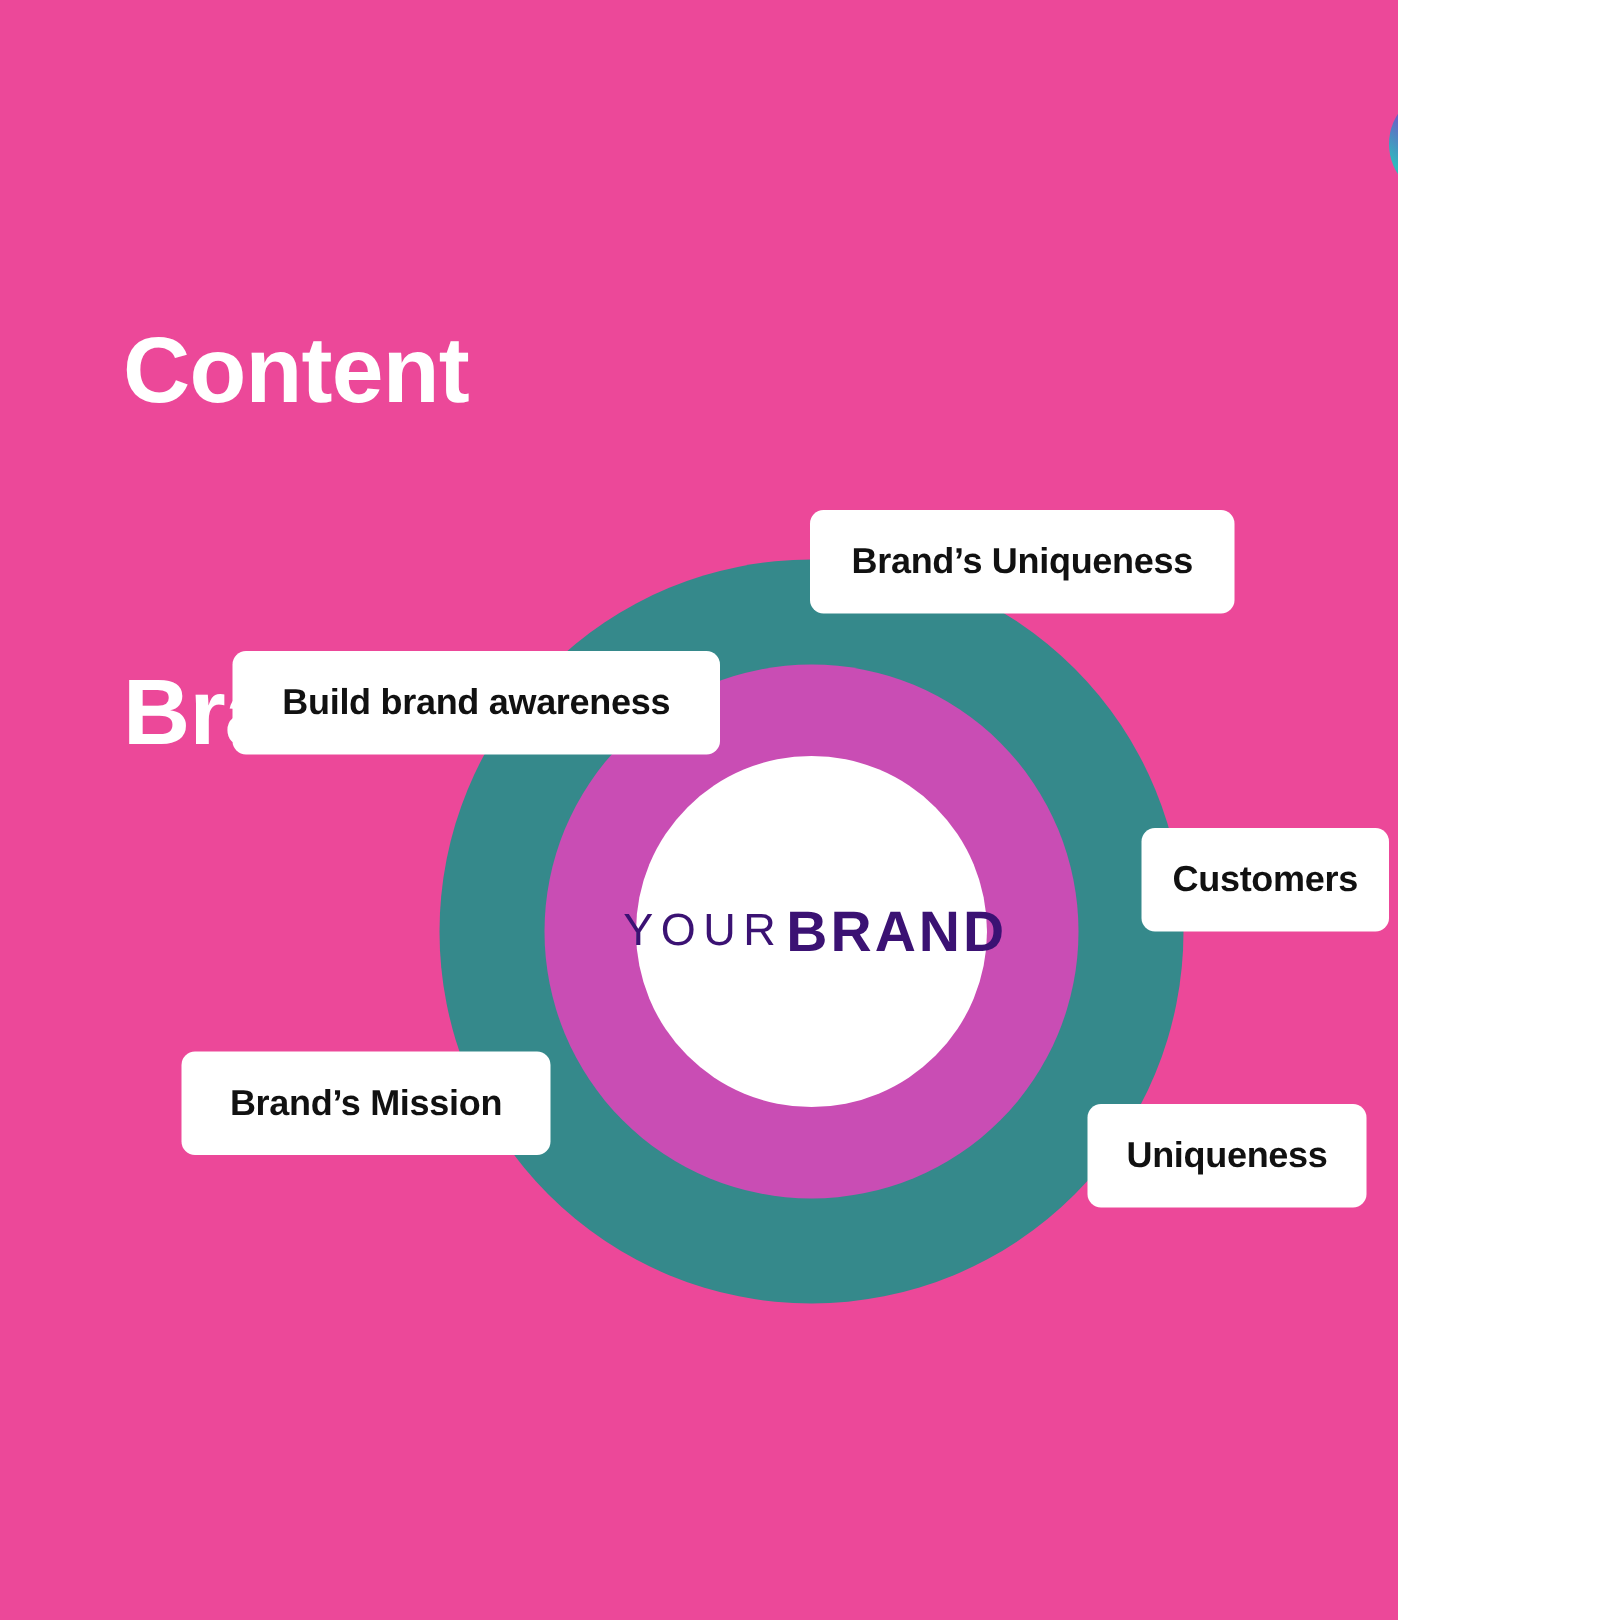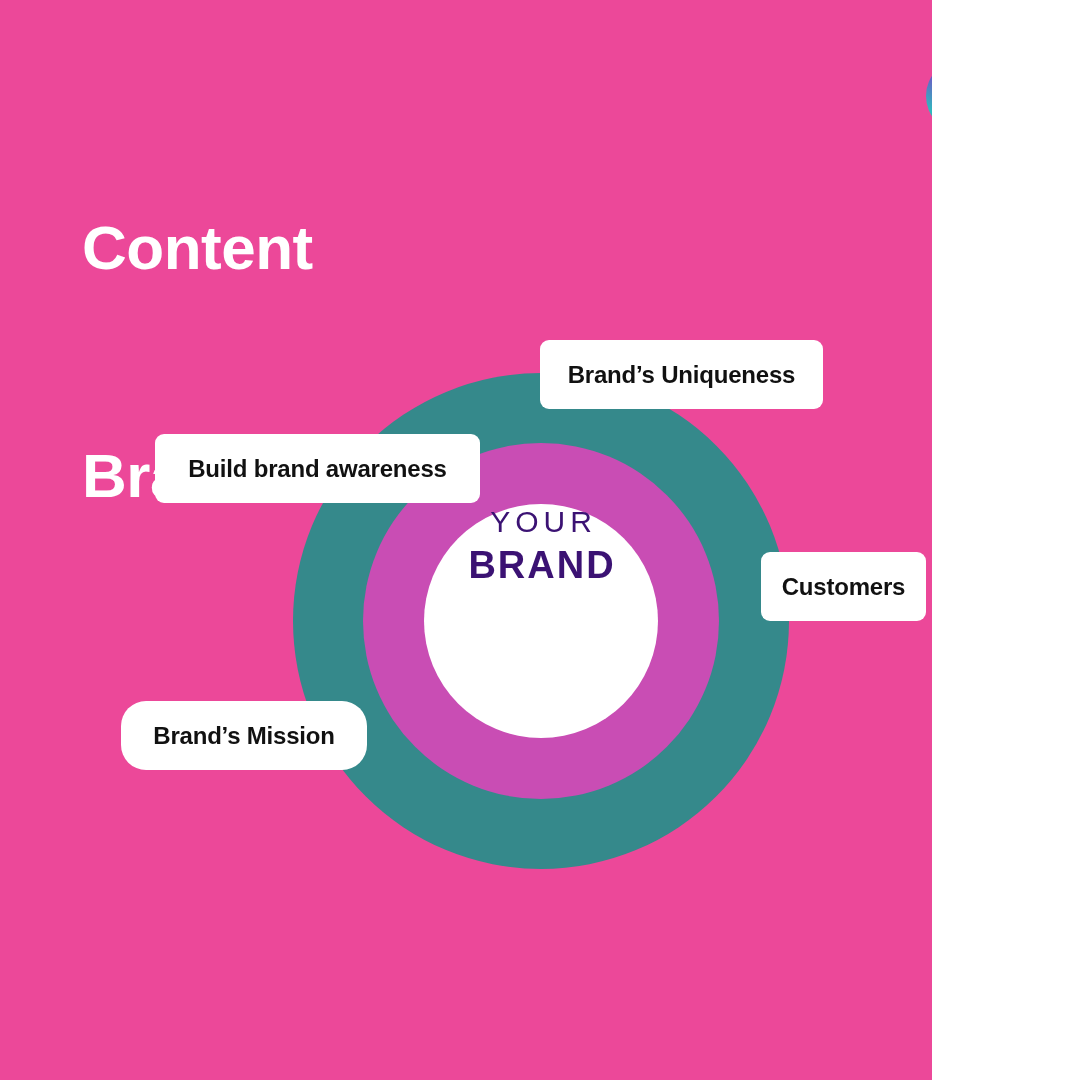--- a/index.html
+++ b/index.html
@@ -78,22 +78,23 @@
     height: 234px;
     background: #FFFFFF;
   }
   #center-label {
     position: absolute;
     left: 424px;
     top: 504px;
     width: 234px;
     height: 234px;
     display: flex;
-    flex-direction: column;
+    flex-direction: row;
     align-items: center;
+    justify-content: center;
     color: #3B1273;
     text-align: center;
   }
   #center-your {
     font-family: "Liberation Sans", sans-serif;
     font-size: 30px;
     font-weight: normal;
     letter-spacing: 5px;
     line-height: 36px;
     text-indent: 5px;
@@ -121,21 +122,21 @@
     align-items: center;
     justify-content: center;
     box-sizing: border-box;
     white-space: nowrap;
     letter-spacing: -0.2px;
   }
   #chip-0 { left: 540px; top: 340px; width: 283px; height: 69px; }
   #chip-1 { left: 155px; top: 434px; width: 325px; height: 69px; }
   #chip-2 { left: 761px; top: 552px; width: 165px; height: 69px; }
   #chip-3 { left: 725px; top: 736px; width: 186px; height: 69px; }
-  #chip-4 { left: 121px; top: 701px; width: 246px; height: 69px; border-radius: 25px; }
+  #chip-4 { left: 121px; top: 701px; width: 246px; height: 69px; }
   #chip-5 { left: 356px; top: 833px; width: 192px; height: 69px; }
 </style>
 </head>
 <body>
 
 <div id="canvas">
 
   <div id="heading">
     <span class="hline">Content</span>
     <span class="hline">Brand Marketing</span>
@@ -169,16 +170,17 @@
     <div class="ring" id="ring-mid"></div>
     <div class="ring" id="ring-inner"></div>
     <div id="center-label">
       <div id="center-your">YOUR</div>
       <div id="center-brand">BRAND</div>
     </div>
 
     <div class="chip" id="chip-0">Brand’s Uniqueness</div>
     <div class="chip" id="chip-1">Build brand awareness</div>
     <div class="chip" id="chip-2">Customers</div>
+    <div class="chip" id="chip-3">Uniqueness</div>
     <div class="chip" id="chip-4">Brand’s Mission</div>
   </div>
 
 </div>
 
 </body></html>

